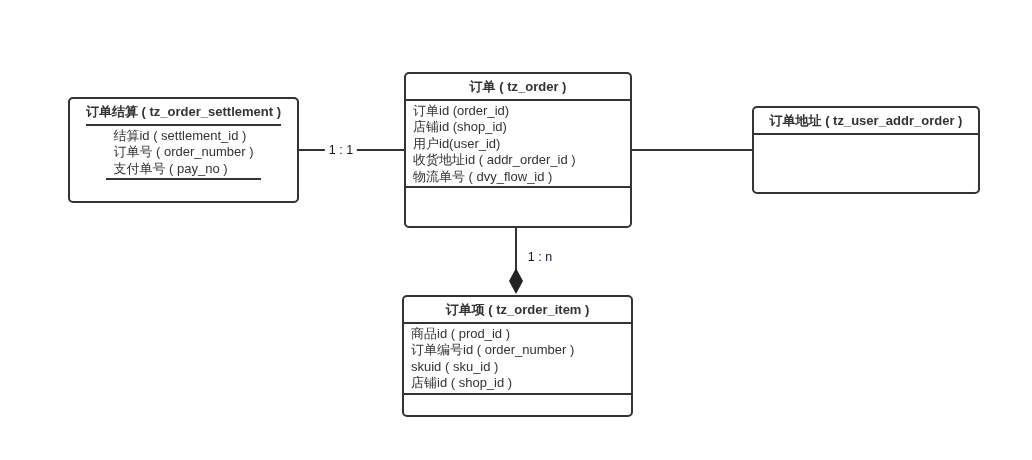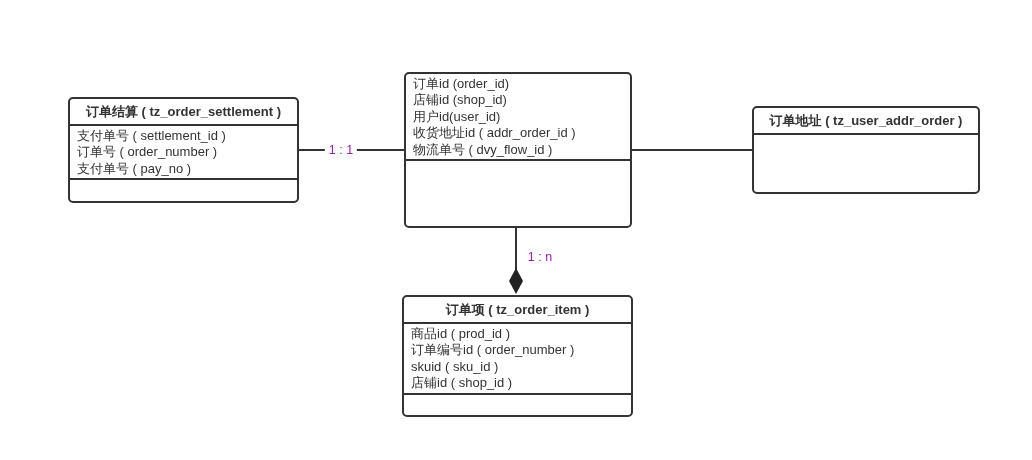--- a/index.html
+++ b/index.html
@@ -45,21 +45,21 @@
   .field {
     font-size: 13px;
     line-height: 16.4px;
     white-space: nowrap;
     overflow: hidden;
   }
   .entity-footer {
     flex: 1 1 auto;
   }
   
-  #entity-settlement { left: 68px;  top: 97px;  width: 231px; height: 106px; }
+  #entity-settlement { left: 68px;  top: 97px;  width: 231px; height: 106px; align-items: center; }
   #entity-order      { left: 404px; top: 72px;  width: 228px; height: 156px; }
   #entity-addr       { left: 752px; top: 106px; width: 228px; height: 88px;  }
   #entity-item       { left: 402px; top: 295px; width: 231px; height: 122px; }
 
   
   .h-line {
     position: absolute;
     height: 2px;
     background: #333333;
     z-index: 1;
@@ -73,21 +73,21 @@
   #line-settlement-order { left: 297px; top: 149px; width: 110px; }
   #line-order-addr       { left: 630px; top: 149px; width: 124px; }
   #line-order-item       { left: 515px; top: 226px; height: 48px; }
 
   .relation-label {
     position: absolute;
     transform: translate(-50%, -50%);
     background: #ffffff;
     padding: 0 4px;
     font-size: 12.5px;
-    color: #a21caf;
+    color: #0f172a;
     white-space: nowrap;
     z-index: 3;
   }
   #label-one-to-one { left: 341px; top: 150px; }
   #label-one-to-n   { left: 540px; top: 257px; }
 
   .diamond {
     position: absolute;
     left: 509px;
     top: 268px;
@@ -108,28 +108,29 @@
 
   <div class="v-line" id="line-order-item"></div>
   <span class="relation-label" id="label-one-to-n">1 : n</span>
   <svg class="diamond" viewBox="0 0 14 26">
     <polygon points="7,0 14,13 7,26 0,13" fill="#222222"></polygon>
   </svg>
 
   <div class="entity" id="entity-settlement">
     <div class="entity-header">订单结算 ( tz_order_settlement )</div>
     <div class="entity-fields">
-      <div class="field">支付单号 ( settlement_id )</div>
+      <div class="field">结算id ( settlement_id )</div>
       <div class="field">订单号 ( order_number )</div>
       <div class="field">支付单号 ( pay_no )</div>
     </div>
     <div class="entity-footer"></div>
   </div>
 
   <div class="entity" id="entity-order">
+    <div class="entity-header">订单 ( tz_order )</div>
     <div class="entity-fields">
       <div class="field">订单id (order_id)</div>
       <div class="field">店铺id (shop_id)</div>
       <div class="field">用户id(user_id)</div>
       <div class="field">收货地址id ( addr_order_id )</div>
       <div class="field">物流单号 ( dvy_flow_id )</div>
     </div>
     <div class="entity-footer"></div>
   </div>
 

